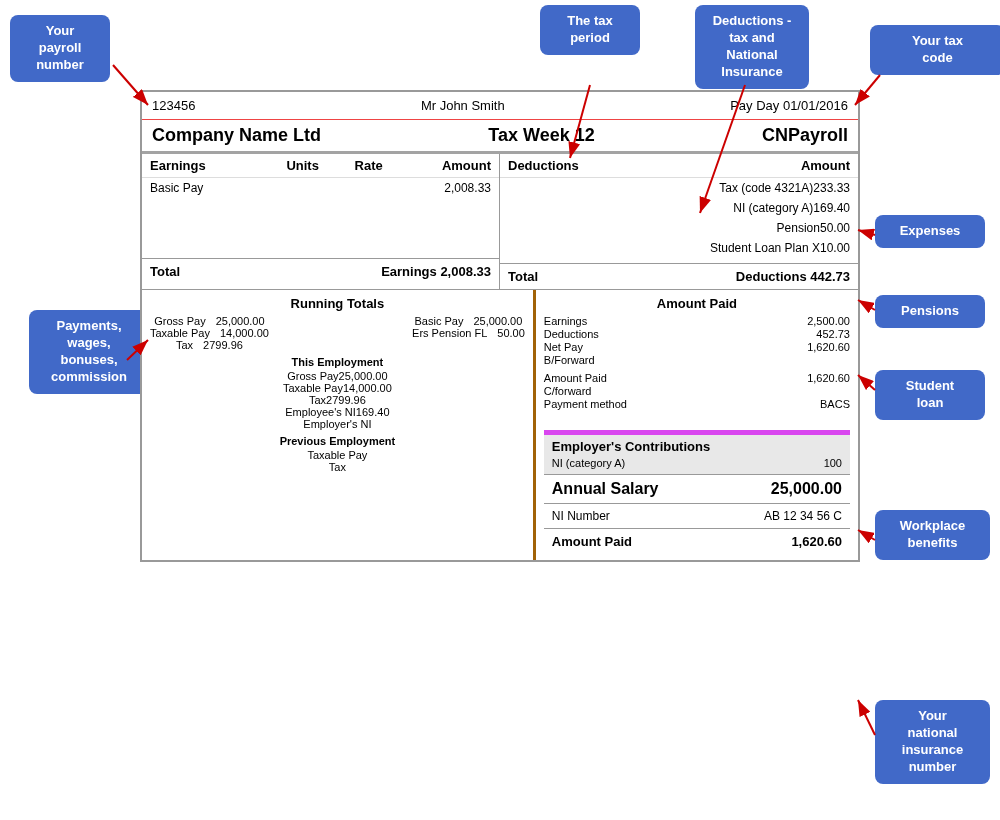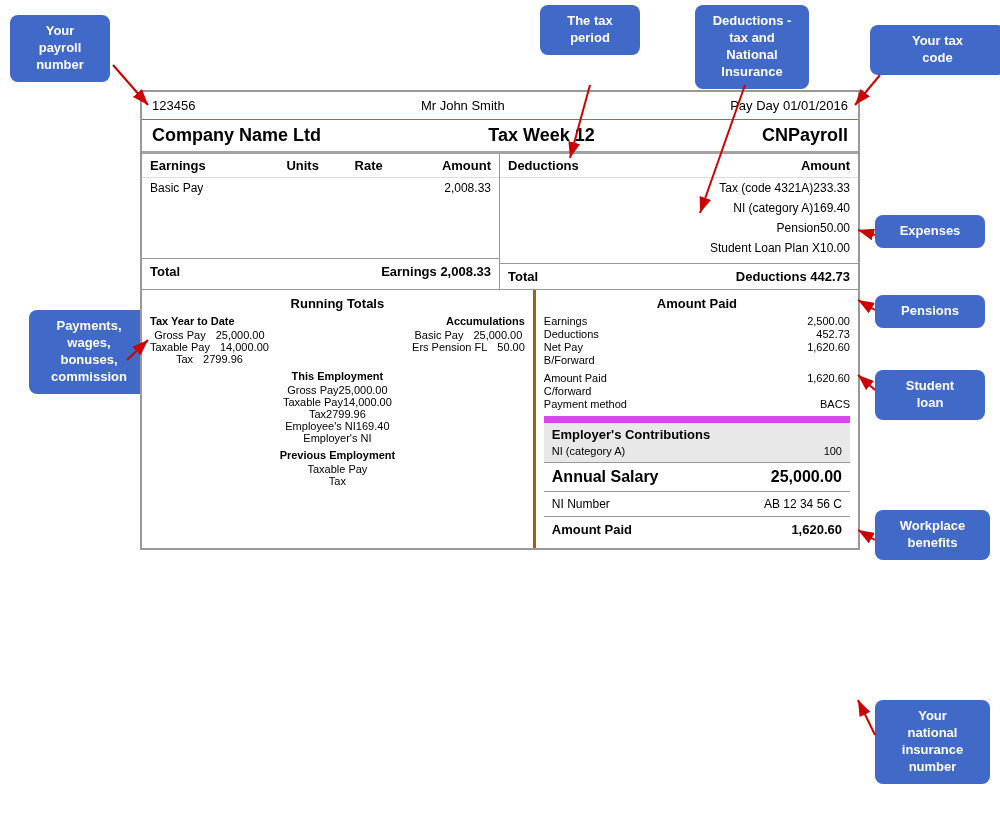--- a/index.html
+++ b/index.html
@@ -168,22 +168,22 @@
 
     .ap-row {
       display: flex;
       justify-content: space-between;
       margin-bottom: 1px;
     }
 
     .employer-contrib {
       background: #e8e8e8;
       padding: 4px 8px;
-      margin-top: 6px;
-      border-top: 7px solid #d946ef;
+      margin-top: 20px;
+      border-top: 5px solid #d946ef;
     }
 
     .employer-contrib-title {
       font-weight: bold;
       font-size: 13px;
       margin-bottom: 3px;
     }
 
     .annual-salary-row {
       display: flex;
@@ -363,24 +363,20 @@
         <span>Total</span>
         <span>Deductions 442.73</span>
       </div>
     </div>
   </div>
 
   <div class="bottom-section">
 
     <div class="running-totals">
       <div class="running-totals-title">Running Totals</div>
-      <div class="rt-sub-header">
-        <span>Tax Year to Date</span>
-        <span>Accumulations</span>
-      </div>
       <div style="display:flex; justify-content:space-between;">
         <div>
           <div class="rt-row">
             <span>Gross Pay</span>
             <span style="margin-left:10px;">25,000.00</span>
           </div>
           <div class="rt-row">
             <span>Taxable Pay</span>
             <span style="margin-left:10px;">14,000.00</span>
           </div>

